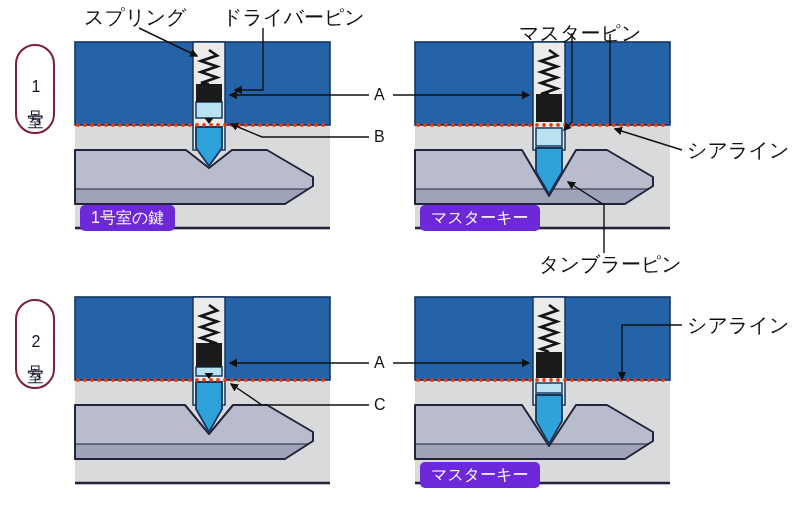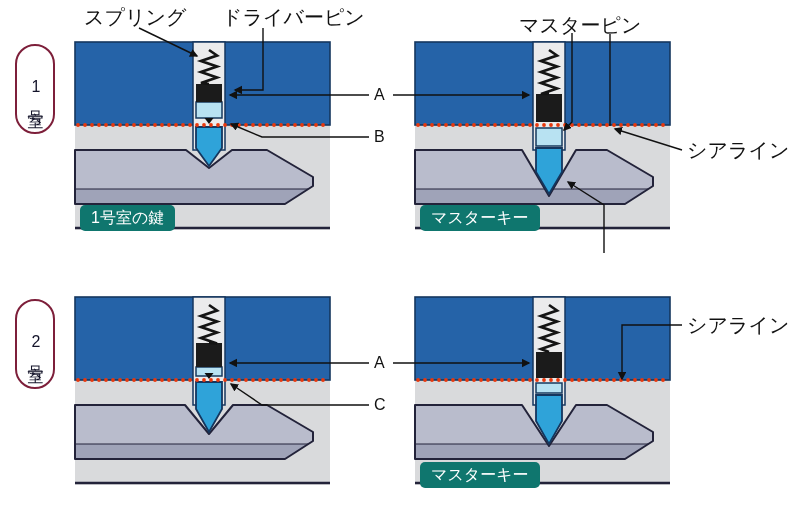--- a/index.html
+++ b/index.html
@@ -6,21 +6,21 @@
   .canvas{
     position:relative;width:800px;height:520px;background:#ffffff;overflow:hidden;
     font-family:"Liberation Sans","DejaVu Sans",sans-serif;color:#111;
   }
   .canvas svg{position:absolute;left:0;top:0;}
   .lbl{
     position:absolute;font-size:20px;line-height:18px;white-space:nowrap;color:#111;
   }
   .abc{font-size:16px;}
   .badge{
-    position:absolute;background:#0f766e;color:#fff;font-size:16px;line-height:20px;
+    position:absolute;background:#6d28d9;color:#fff;font-size:16px;line-height:20px;
     padding:3px 11px;border-radius:5px;white-space:nowrap;font-weight:500;
   }
   .room-capsule{
     position:absolute;width:36px;height:86px;background:#fff;
     border:2.5px solid #7d1f3a;border-radius:20px;
     display:flex;align-items:center;justify-content:center;
   }
   .room-capsule span{
     writing-mode:vertical-rl;text-orientation:upright;
     font-size:16px;letter-spacing:2px;color:#14142a;
@@ -266,24 +266,25 @@
 
   <div class="room-capsule" style="left:15px;top:44px;">
     <span>1号室</span>
   </div>
   <div class="room-capsule" style="left:15px;top:299px;">
     <span>2号室</span>
   </div>
 
   <div class="lbl" style="left:84px;top:8px;">スプリング</div>
   <div class="lbl" style="left:222px;top:8px;text-align:right;">ドライバーピン</div>
-  <div class="lbl" style="left:519px;top:16px;">マスターピン</div>
+  <div class="lbl" style="left:519px;top:24px;">マスターピン</div>
   <div class="lbl abc" style="left:374px;top:86px;">A</div>
   <div class="lbl abc" style="left:374px;top:128px;">B</div>
   <div class="lbl" style="left:687px;top:141px;">シアライン</div>
+  <div class="lbl" style="left:539px;top:255px;">タンブラーピン</div>
   <div class="lbl abc" style="left:374px;top:354px;">A</div>
   <div class="lbl abc" style="left:374px;top:396px;">C</div>
   <div class="lbl" style="left:687px;top:316px;">シアライン</div>
 
   <div class="badge" style="left:80px;top:205px;">1号室の鍵</div>
   <div class="badge" style="left:420px;top:205px;">マスターキー</div>
   <div class="badge" style="left:420px;top:462px;">マスターキー</div>
 </div>
 
 </body></html>

